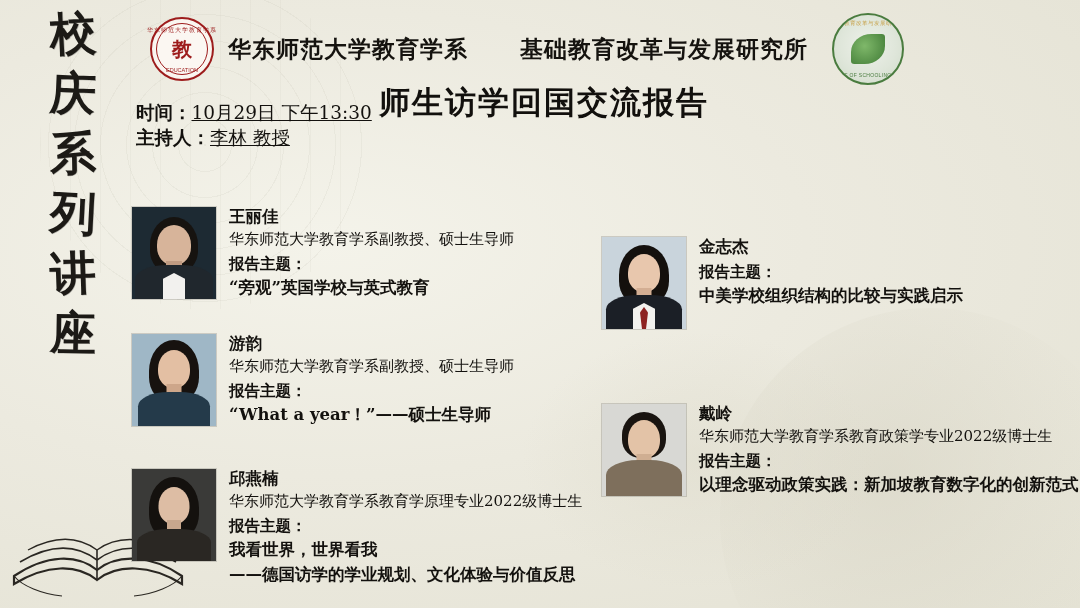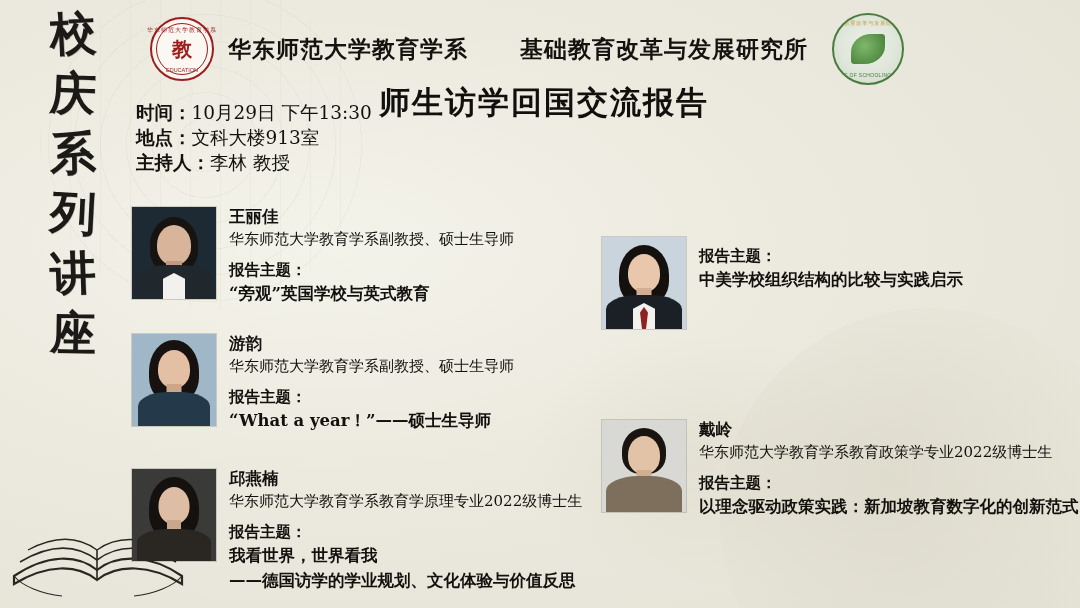--- a/index.html
+++ b/index.html
@@ -224,21 +224,21 @@
     z-index: 6;
     font-family: "DejaVu Serif", "Liberation Serif", serif;
     color: #13110e;
   }
   .info-row {
     font-size: 18.5px;
     line-height: 25px;
     white-space: nowrap;
   }
   .info-row .lbl { font-weight: 700; padding-left: 20px; }
-  .info-row .val { font-weight: 400; }
+  .info-row .val { font-weight: 400; text-decoration: underline; }
 
   
   .speaker {
     position: absolute;
     display: flex;
     align-items: flex-start;
     z-index: 6;
   }
   .portrait {
     width: 84px;
@@ -303,21 +303,21 @@
   }
   .sp-affil {
     font-size: 15px;
     line-height: 22px;
     white-space: nowrap;
   }
   .sp-topic-label {
     font-size: 15.5px;
     font-weight: 700;
     line-height: 24px;
-    margin-top: 8px;
+    margin-top: 2px;
   }
   .sp-topic {
     font-size: 16.5px;
     font-weight: 700;
     line-height: 24px;
     white-space: nowrap;
   }
   .sp-topic2 {
     font-size: 16.5px;
     font-weight: 700;
@@ -369,23 +369,20 @@
     </div>
   </div>
 
   <div class="main-title">师生访学回国交流报告</div>
 
   <div class="info">
     <div class="info-row">
       <span class="lbl">时间：</span><span class="val">10月29日 下午13:30</span>
     </div>
     <div class="info-row">
-      <span class="lbl">地点：</span><span class="val">文科大楼913室</span>
-    </div>
-    <div class="info-row">
       <span class="lbl">主持人：</span><span class="val">李林 教授</span>
     </div>
   </div>
 
   <div class="speaker" style="left:131px; top:206px;">
     <div class="portrait">
       <div class="bg" style="background:#1d2a33"></div>
       <div class="hair" style="top:10px; width:48px; height:56px; background:#161310;"></div>
       <div class="head" style="top:18px; width:34px; height:40px; background:#d7b49a;"></div>
       <div class="neck" style="top:54px; width:16px; height:12px; background:#c09b82;"></div>
@@ -437,26 +434,27 @@
     <div class="portrait">
       <div class="bg" style="background:#c9d4dc"></div>
       <div class="hair" style="top:8px; width:50px; height:60px; background:#14100d;"></div>
       <div class="head" style="top:17px; width:32px; height:38px; background:#e8c7ad;"></div>
       <div class="neck" style="top:51px; width:15px; height:12px; background:#d3ae93;"></div>
       <div class="body" style="width:76px; height:34px; background:#1b1f26;"></div>
       <div class="shirt" style="height:26px;"></div>
       <div class="tie" style="height:22px;"></div>
     </div>
     <div class="sp-text">
+      <div class="sp-name">金志杰</div>
       <div class="sp-topic-label">报告主题：</div>
       <div class="sp-topic">中美学校组织结构的比较与实践启示</div>
     </div>
   </div>
 
-  <div class="speaker" style="left:601px; top:419px;">
+  <div class="speaker" style="left:601px; top:403px;">
     <div class="portrait">
       <div class="bg" style="background:#d8d8d4"></div>
       <div class="hair" style="top:8px; width:44px; height:46px; background:#191410;"></div>
       <div class="head" style="top:16px; width:32px; height:38px; background:#e3c3a7;"></div>
       <div class="neck" style="top:50px; width:15px; height:12px; background:#cfae92;"></div>
       <div class="body" style="width:76px; height:36px; background:#7e6f5c;"></div>
     </div>
     <div class="sp-text">
       <div class="sp-name">戴岭</div>
       <div class="sp-affil">华东师范大学教育学系教育政策学专业2022级博士生</div>

